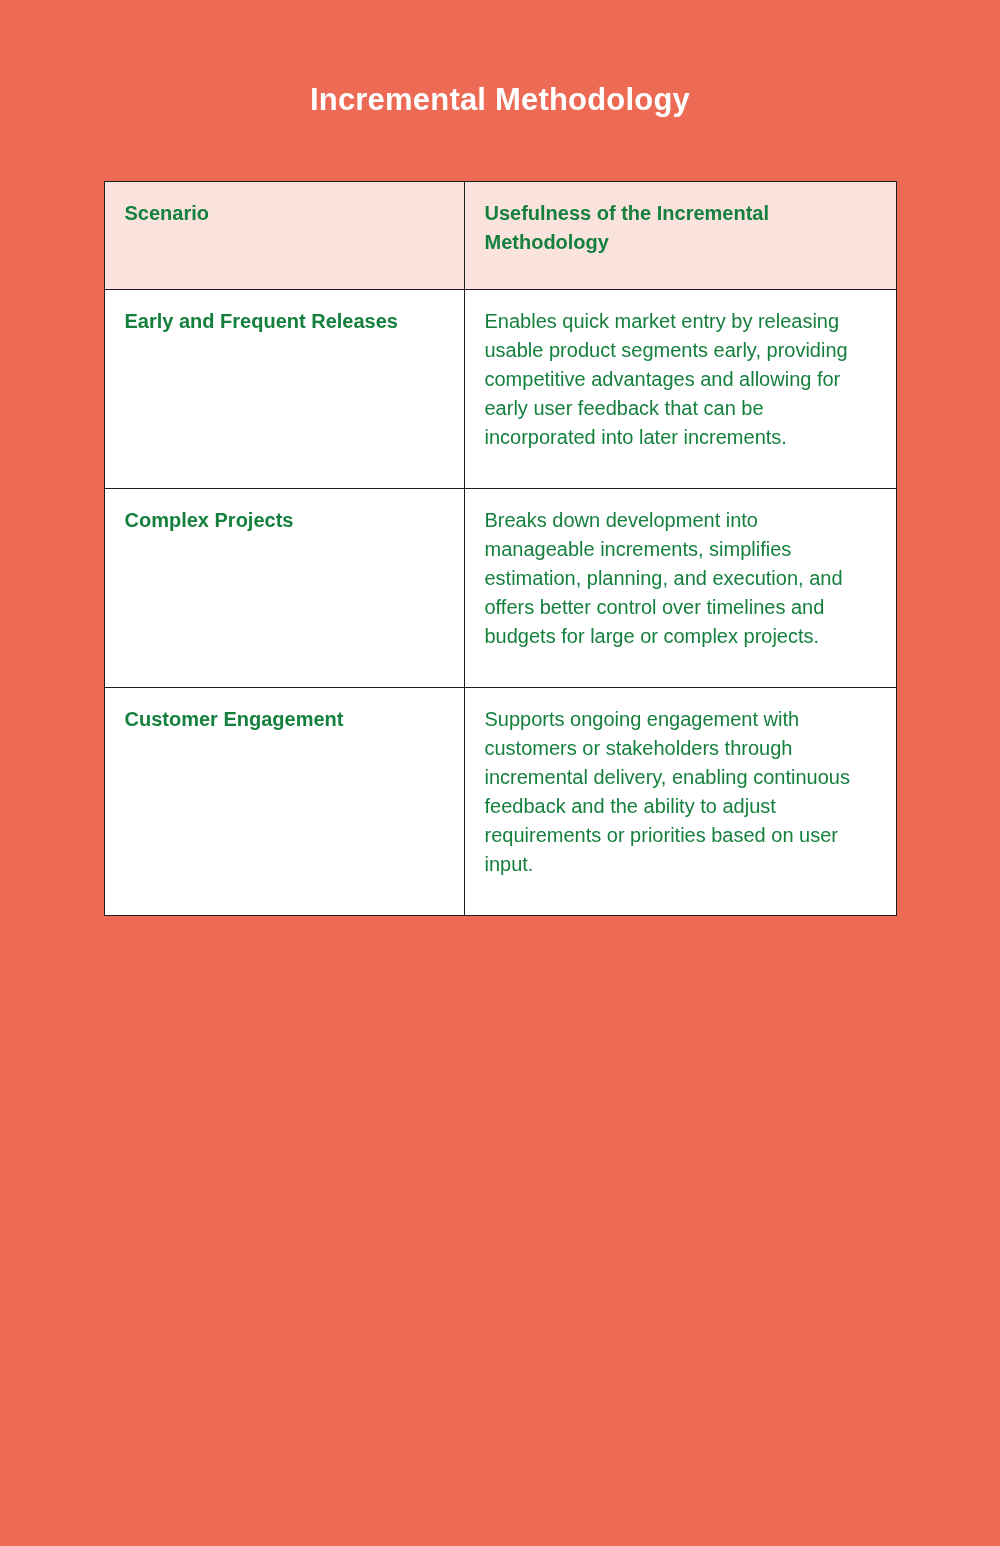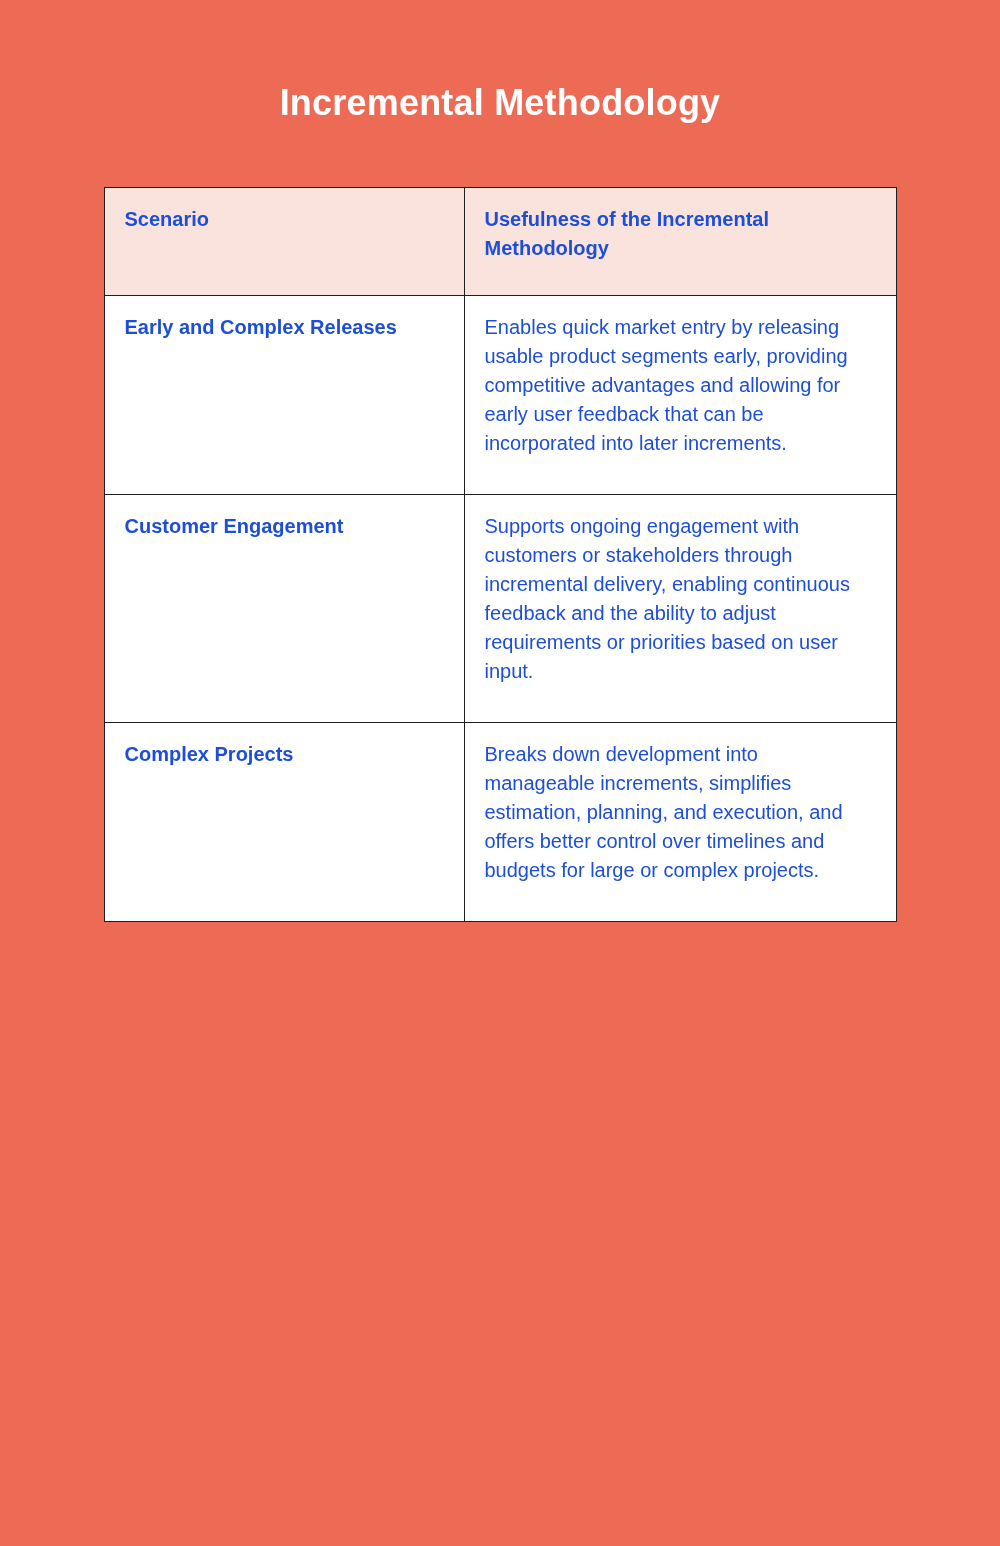--- a/index.html
+++ b/index.html
@@ -9,21 +9,21 @@
     font-family: "Liberation Sans", "DejaVu Sans", sans-serif;
   }
   body {
     background: #ed6a55;
     position: relative;
   }
   .page-title {
     margin-top: 82px;
     text-align: center;
     color: #ffffff;
-    font-size: 36px;
+    font-size: 31px;
     font-weight: 700;
     letter-spacing: 0.2px;
   }
   table.scenario-table {
     width: 792px;
     margin: 63px auto 0 auto;
     border-collapse: collapse;
     table-layout: fixed;
     background: #ffffff;
     border: 1.5px solid #1e1e1e;
@@ -31,21 +31,21 @@
   table.scenario-table col.col-scenario { width: 360px; }
   table.scenario-table col.col-usefulness { width: 432px; }
   table.scenario-table th,
   table.scenario-table td {
     border: 1px solid #1e1e1e;
     vertical-align: top;
     text-align: left;
     padding: 17px 26px 36px 20px;
     font-size: 20px;
     line-height: 29px;
-    color: #1d4ed8;
+    color: #15803d;
   }
   table.scenario-table thead th {
     background: #fae3dd;
     font-weight: 700;
     padding-bottom: 32px;
   }
   table.scenario-table td.cell-scenario {
     font-weight: 700;
   }
   table.scenario-table td.cell-usefulness {
@@ -63,25 +63,25 @@
     <col class="col-usefulness">
   </colgroup>
   <thead>
     <tr>
       <th>Scenario</th>
       <th>Usefulness of the Incremental Methodology</th>
     </tr>
   </thead>
   <tbody>
     <tr>
-      <td class="cell-scenario">Early and Complex Releases</td>
+      <td class="cell-scenario">Early and Frequent Releases</td>
       <td class="cell-usefulness">Enables quick market entry by releasing usable product segments early, providing competitive advantages and allowing for early user feedback that can be incorporated into later increments.</td>
+    </tr>
+    <tr>
+      <td class="cell-scenario">Complex Projects</td>
+      <td class="cell-usefulness">Breaks down development into manageable increments, simplifies estimation, planning, and execution, and offers better control over timelines and budgets for large or complex projects.</td>
     </tr>
     <tr>
       <td class="cell-scenario">Customer Engagement</td>
       <td class="cell-usefulness">Supports ongoing engagement with customers or stakeholders through incremental delivery, enabling continuous feedback and the ability to adjust requirements or priorities based on user input.</td>
     </tr>
-    <tr>
-      <td class="cell-scenario">Complex Projects</td>
-      <td class="cell-usefulness">Breaks down development into manageable increments, simplifies estimation, planning, and execution, and offers better control over timelines and budgets for large or complex projects.</td>
-    </tr>
   </tbody>
 </table>
 
 </body></html>

